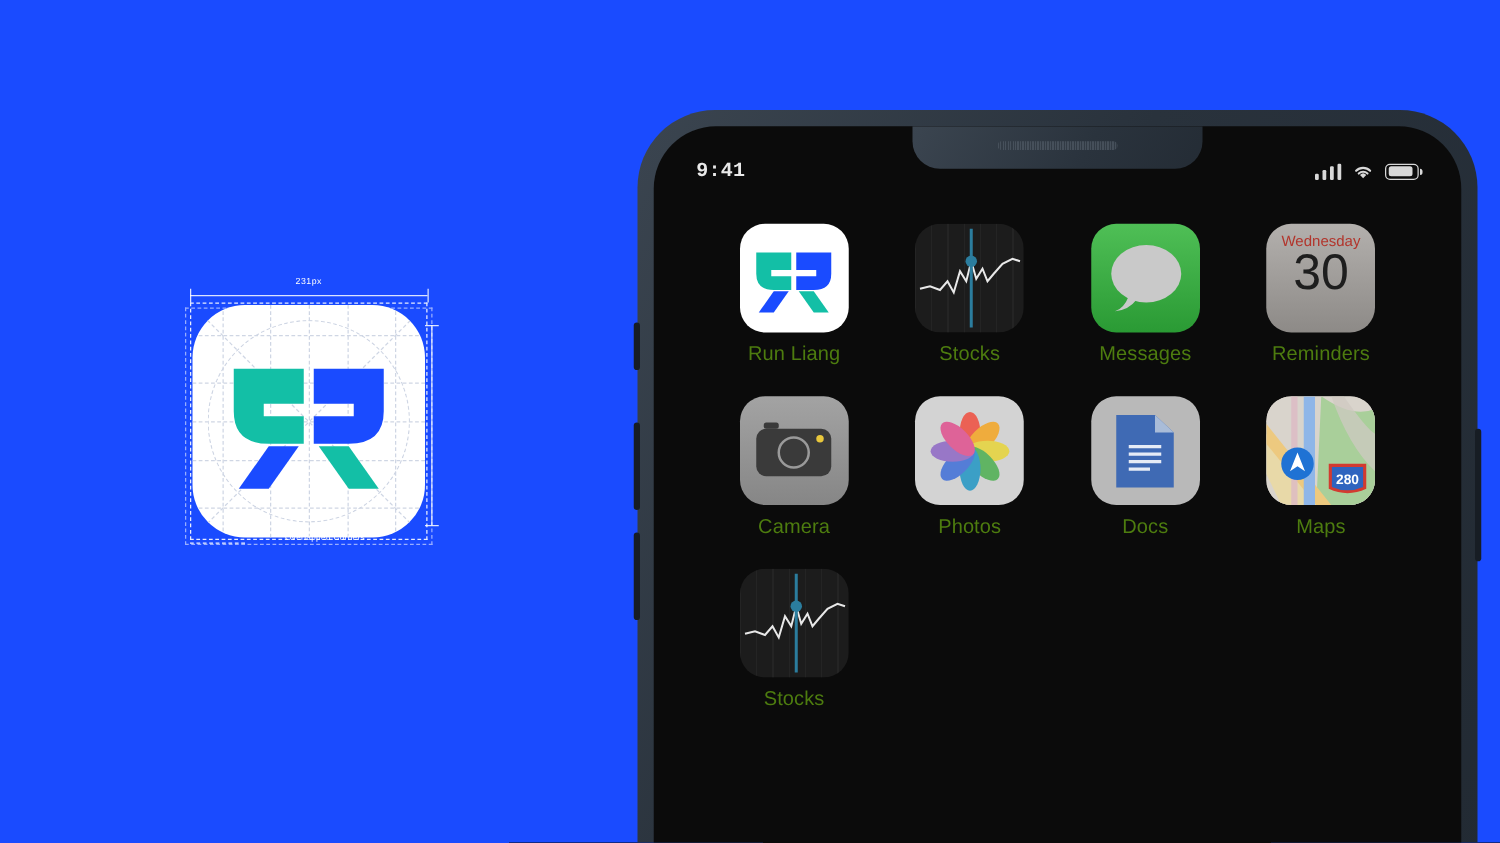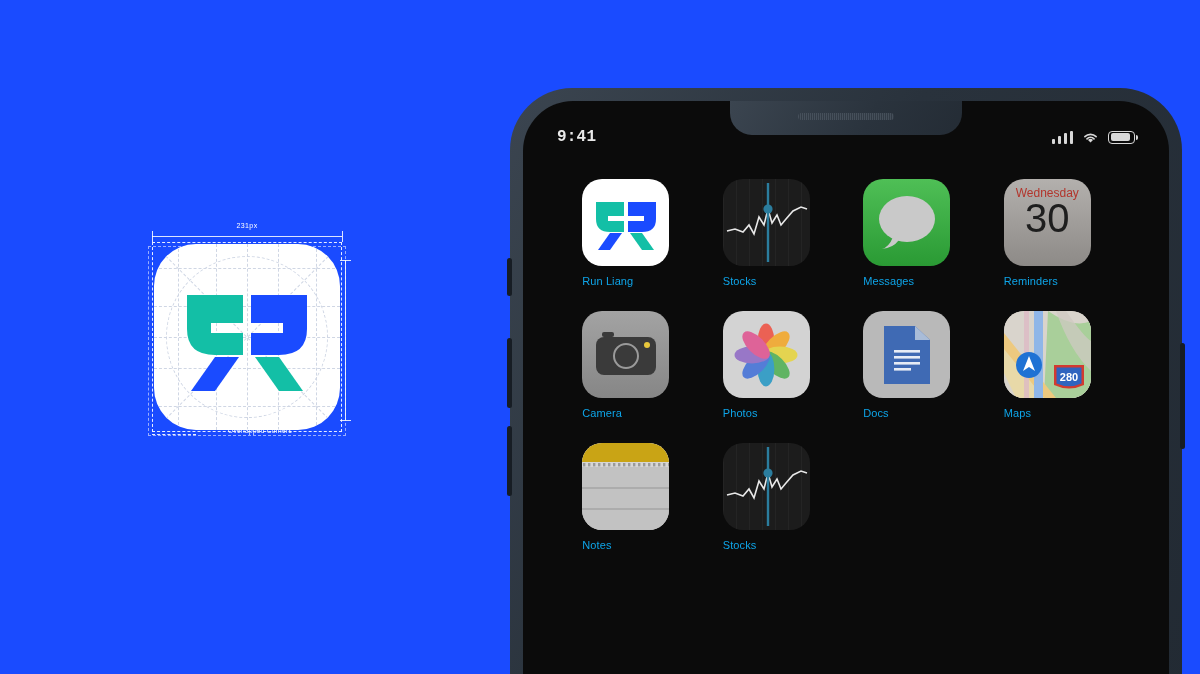--- a/index.html
+++ b/index.html
@@ -140,27 +140,27 @@
   }
   .battery span{ display:block; height:100%; width:88%; background:#d8d8d8; border-radius:2px; }
 
   
   #app-grid {
     position:absolute; top:78px; left:0; right:0;
     padding:0 42px;
     display:grid; grid-template-columns:repeat(4,1fr);
     row-gap:24px; justify-items:center;
   }
-  .app { width:106px; display:flex; flex-direction:column; }
+  .app { width:106px; display:flex; flex-direction:column; align-items:center; }
   .app-icon {
     width:87px; height:87px; border-radius:20px; overflow:hidden;
     position:relative; background:#2c2c2c;
   }
   .app-label {
-    margin-top:9px; color:#0ea5e9; font-size:11px; letter-spacing:.1px;
+    margin-top:9px; color:#4d7c0f; font-size:16px; letter-spacing:.1px;
     white-space:nowrap;
   }
 
   
   .ic-runliang { background:#fff; display:flex; align-items:center; justify-content:center; }
   .ic-stocks {
     background:#1c1c1c;
     background-image:repeating-linear-gradient(90deg,#242424 0 1px,transparent 1px 13px);
   }
   .ic-messages { background:linear-gradient(180deg,#4fbf56 0%,#2a9a34 100%); }
@@ -364,38 +364,20 @@
               <path d="M0 0 h30 v20 q-15 7 -30 0 Z" fill="#d23b30"></path>
               <path d="M2.5 2.5 h25 v16 q-12.5 5.5 -25 0 Z" fill="#2f64bf"></path>
               <text x="15" y="16" font-family="Liberation Sans, sans-serif" font-size="11" font-weight="bold" fill="#fff" text-anchor="middle">280</text>
             </g>
           </svg>
         </div>
         <div class="app-label">Maps</div>
       </div>
 
 
-      <div class="app">
-        <div class="app-icon ic-notes">
-          <svg width="87" height="87" viewBox="0 0 87 87">
-            <rect width="87" height="87" fill="#c2c2c2"></rect>
-            <rect width="87" height="19" fill="#c9a415"></rect>
-            <rect y="19" width="87" height="5" fill="url(#perf)"></rect>
-            <defs>
-              <pattern id="perf" width="5" height="5" patternUnits="userSpaceOnUse">
-                <rect width="5" height="5" fill="#d6d6d6"></rect>
-                <rect x="1" width="2.4" height="3.4" fill="#9a9a9a"></rect>
-              </pattern>
-            </defs>
-            <line x1="0" y1="45" x2="87" y2="45" stroke="#a5a5a5" stroke-width="1.6"></line>
-            <line x1="0" y1="66" x2="87" y2="66" stroke="#a5a5a5" stroke-width="1.6"></line>
-          </svg>
-        </div>
-        <div class="app-label">Notes</div>
-      </div>
 
 
       <div class="app">
         <div class="app-icon ic-stocks">
           <svg width="87" height="87" viewBox="0 0 87 87">
             <polyline points="4,52 12,50 20,53 26,46 31,55 36,38 41,46 45,30 49,44 54,36 58,46 63,40 70,32 78,28 84,30" fill="none" stroke="#e8e8e8" stroke-width="1.6"></polyline>
             <line x1="45" y1="4" x2="45" y2="83" stroke="#2b7d9e" stroke-width="2.4"></line>
             <circle cx="45" cy="30" r="4.6" fill="#2b7d9e"></circle>
           </svg>
         </div>

